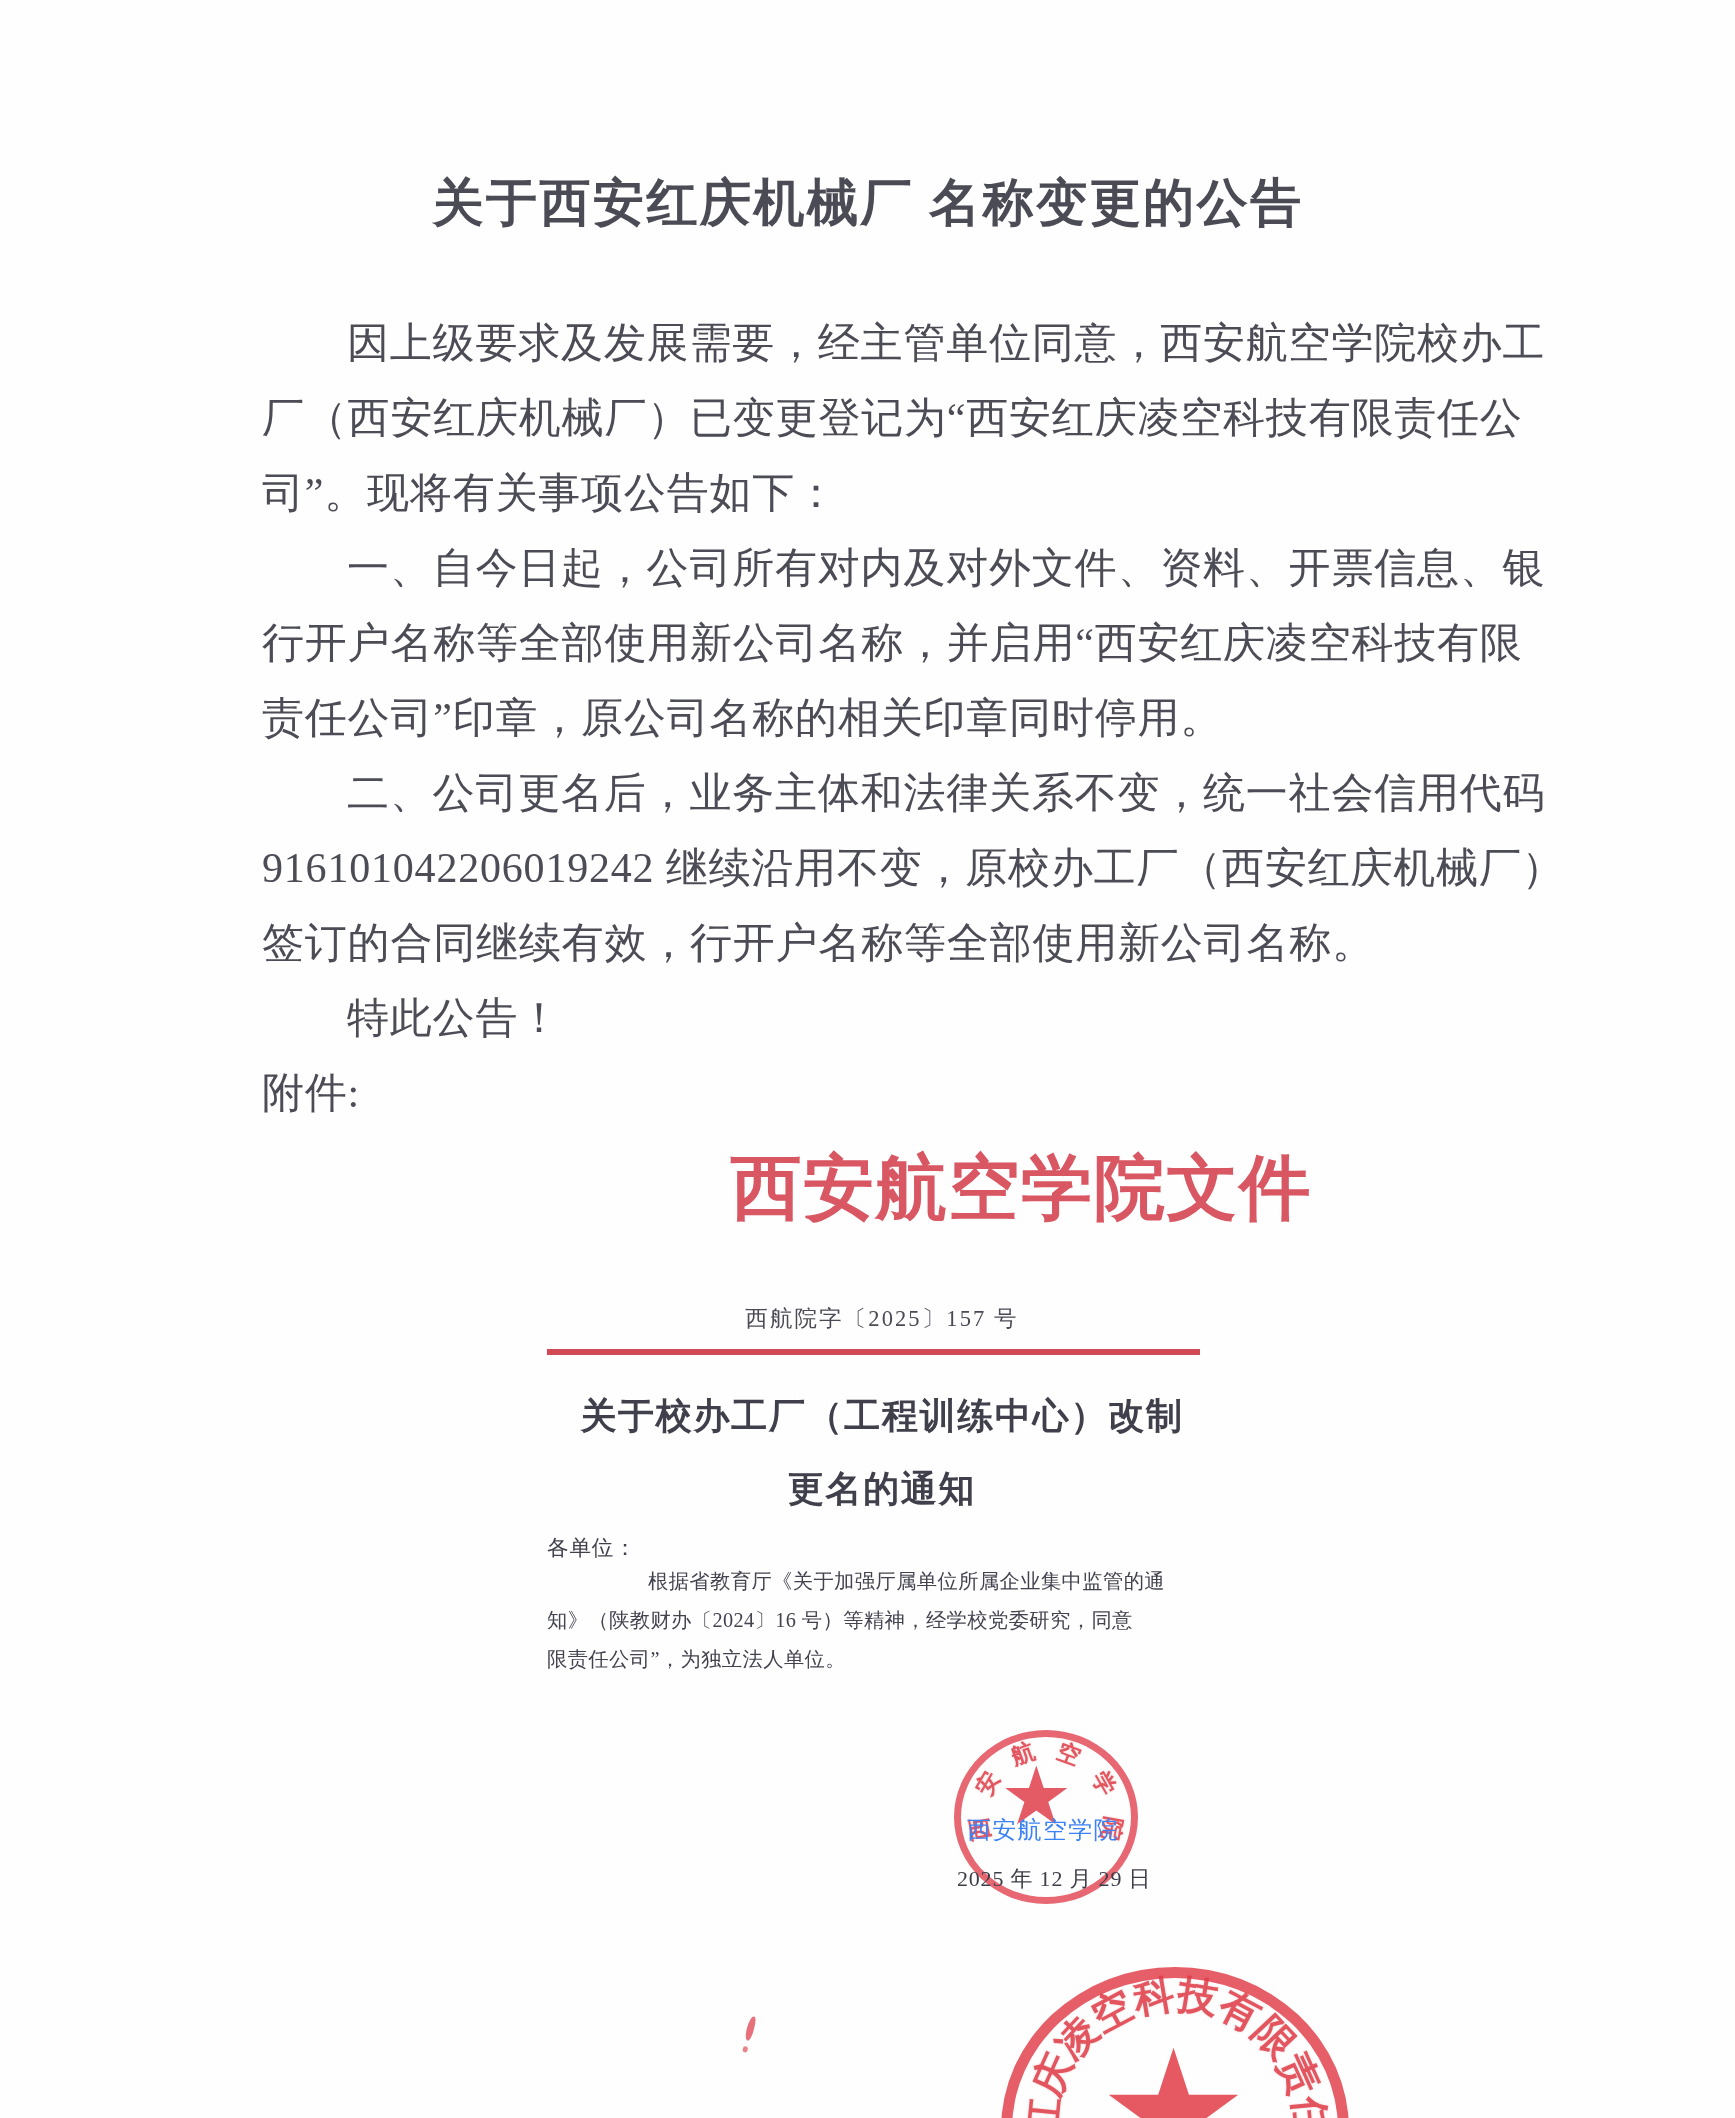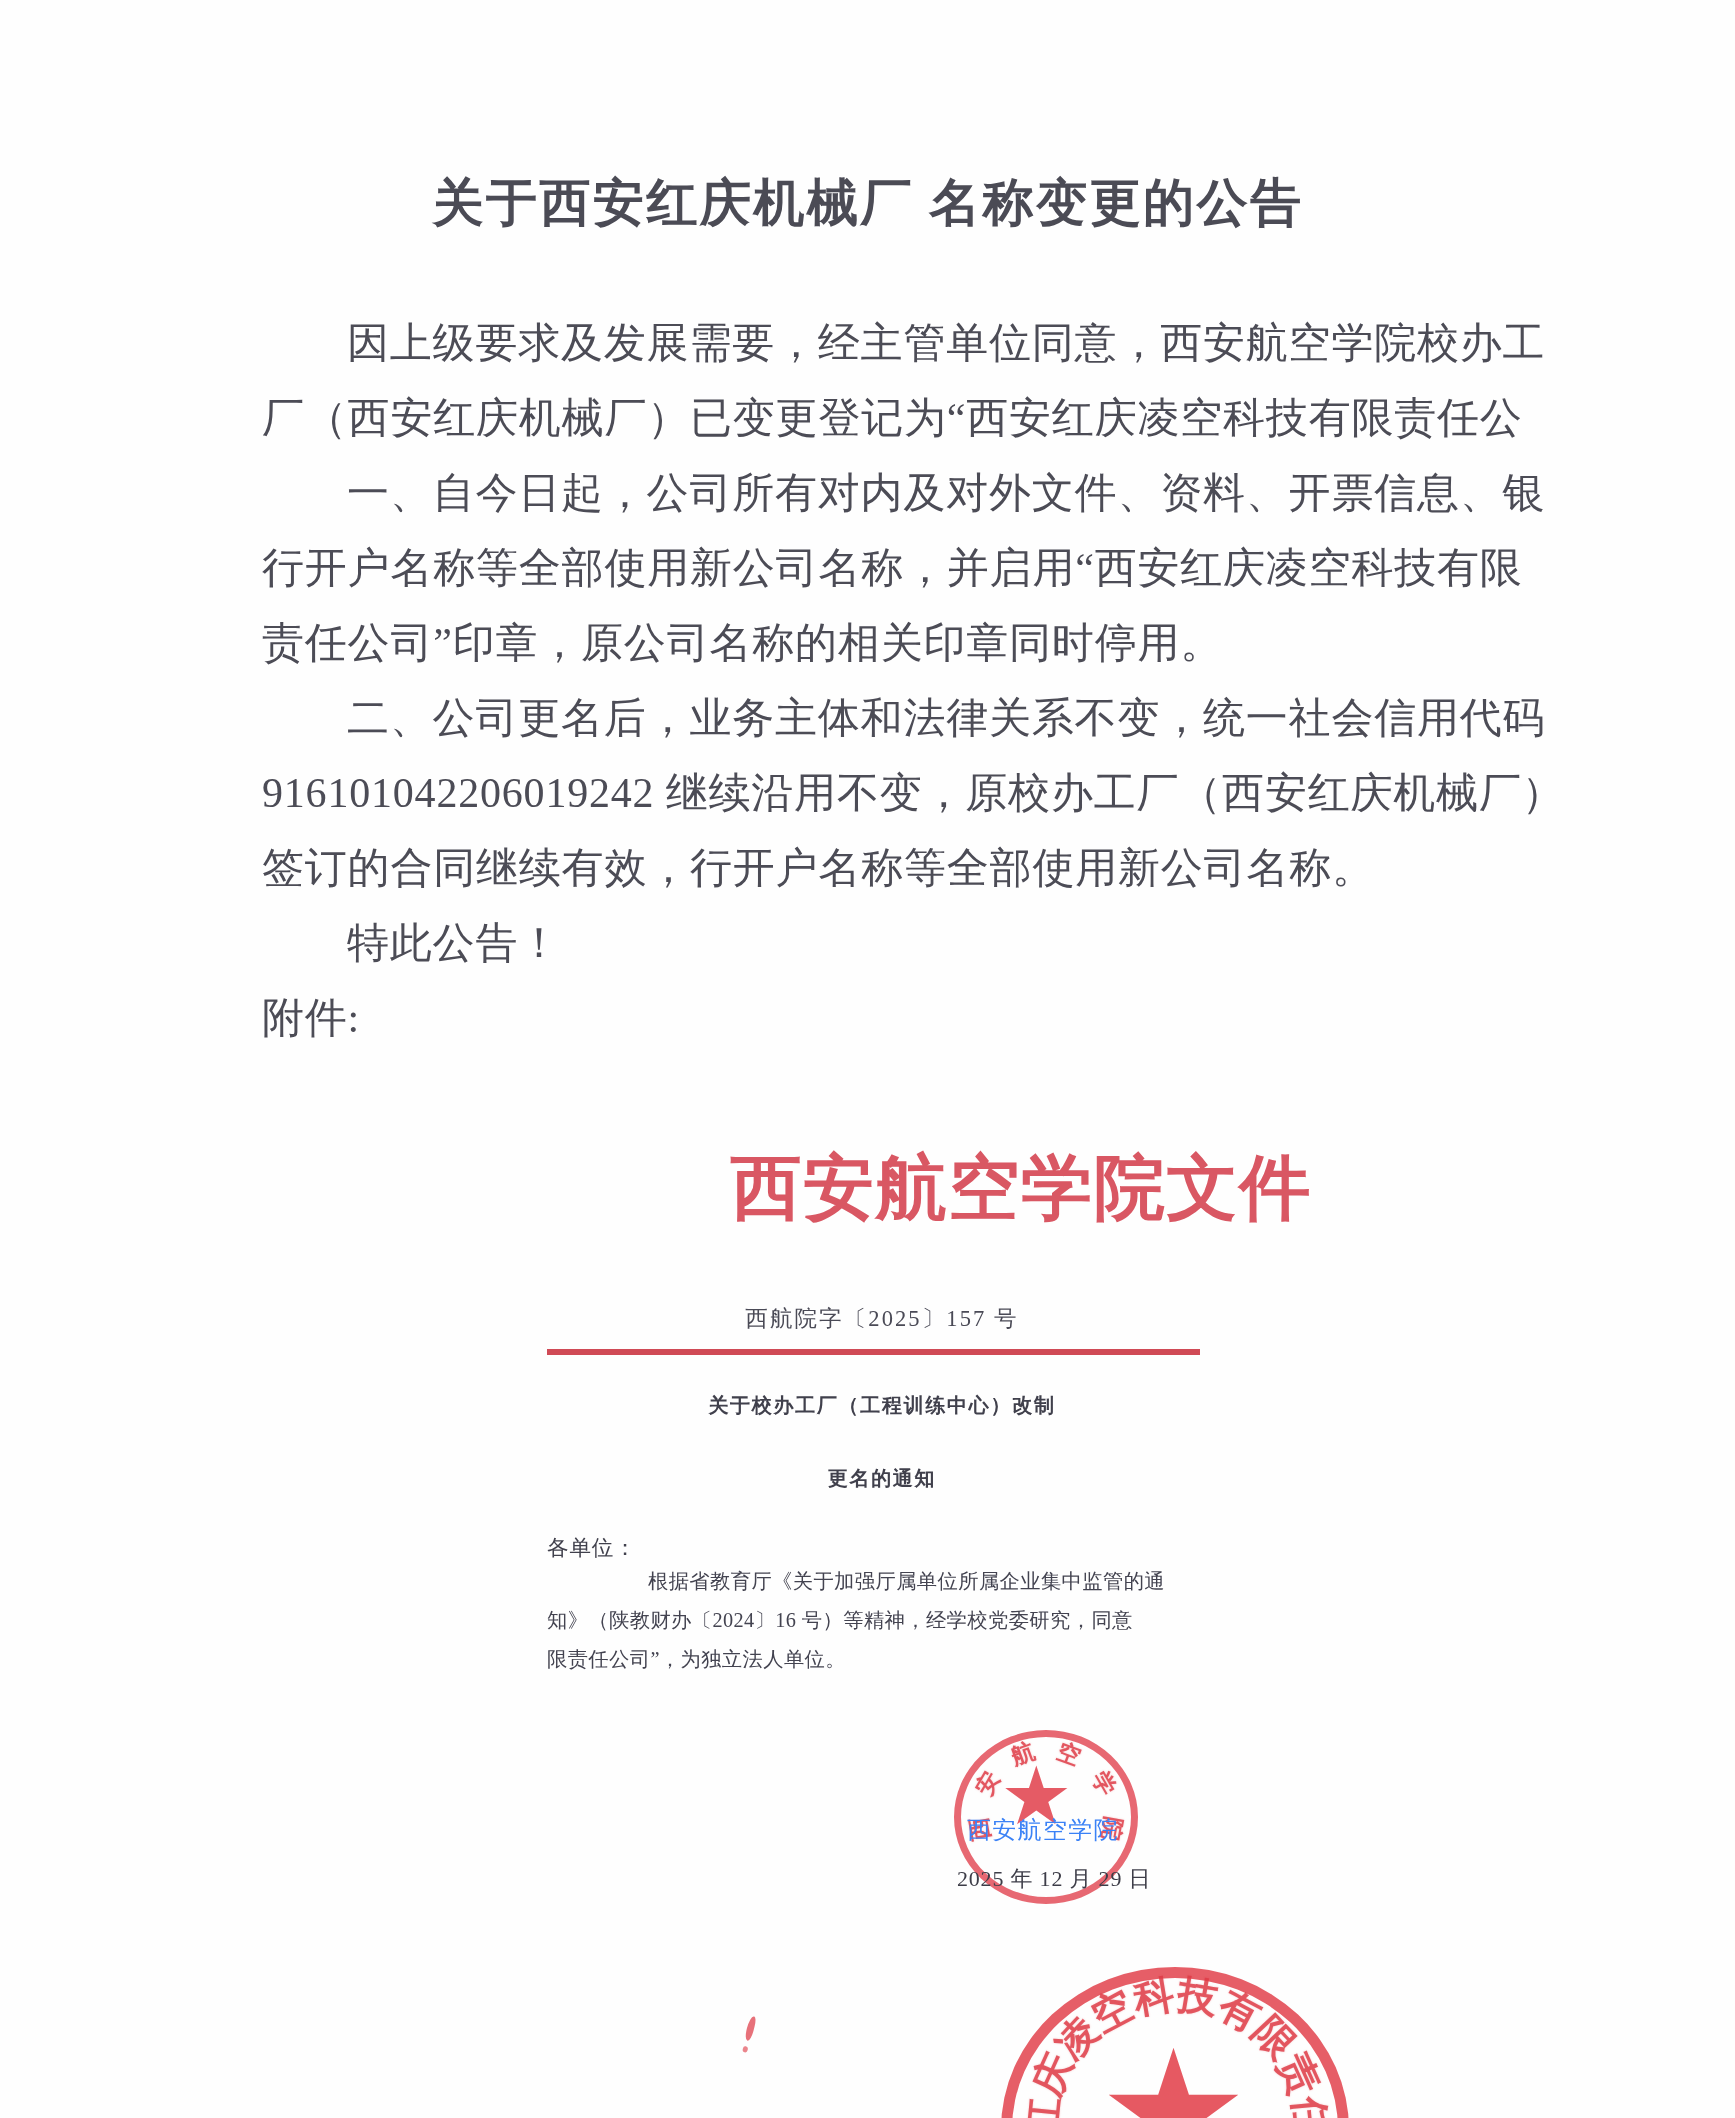--- a/index.html
+++ b/index.html
@@ -31,21 +31,21 @@
   .att-docnum {
     position:absolute; top:1303px; left:475px; width:814px;
     text-align:center; font-size:22.5px; color:#4a4a56; letter-spacing:2.1px; white-space:nowrap;
   }
   .att-rule {
     position:absolute; top:1349px; left:547px; width:653px; height:5.5px;
     background:#d04a56;
   }
   .att-title {
     position:absolute; left:475px; width:814px; margin:0;
-    text-align:center; font-size:20px; font-weight:bold; color:#40404c;
+    text-align:center; font-size:36px; font-weight:bold; color:#40404c;
     letter-spacing:1.7px; white-space:nowrap;
   }
   .att-title.l1 { top:1392px; }
   .att-title.l2 { top:1465px; }
   .att-salutation {
     position:absolute; left:547px; top:1533px; font-size:21.6px; color:#40404c;
     letter-spacing:0.8px;
   }
   .att-body {
     position:absolute; left:547px; top:1562px; width:678px;
@@ -103,20 +103,21 @@
 </head>
 <body>
 
 <div class="page">
 
   <h1 class="doc-title">关于西安红庆机械厂 名称变更的公告</h1>
 
   <div class="body-text">
     <div class="line indent">因上级要求及发展需要，经主管单位同意，西安航空学院校办工</div>
     <div class="line">厂（西安红庆机械厂）已变更登记为“西安红庆凌空科技有限责任公</div>
+    <div class="line">司”。现将有关事项公告如下：</div>
     <div class="line indent">一、自今日起，公司所有对内及对外文件、资料、开票信息、银</div>
     <div class="line">行开户名称等全部使用新公司名称，并启用“西安红庆凌空科技有限</div>
     <div class="line">责任公司”印章，原公司名称的相关印章同时停用。</div>
     <div class="line indent">二、公司更名后，业务主体和法律关系不变，统一社会信用代码</div>
     <div class="line">916101042206019242 继续沿用不变，原校办工厂（西安红庆机械厂）</div>
     <div class="line">签订的合同继续有效，行开户名称等全部使用新公司名称。</div>
     <div class="line indent">特此公告！</div>
     <div class="line">附件:</div>
   </div>
 

